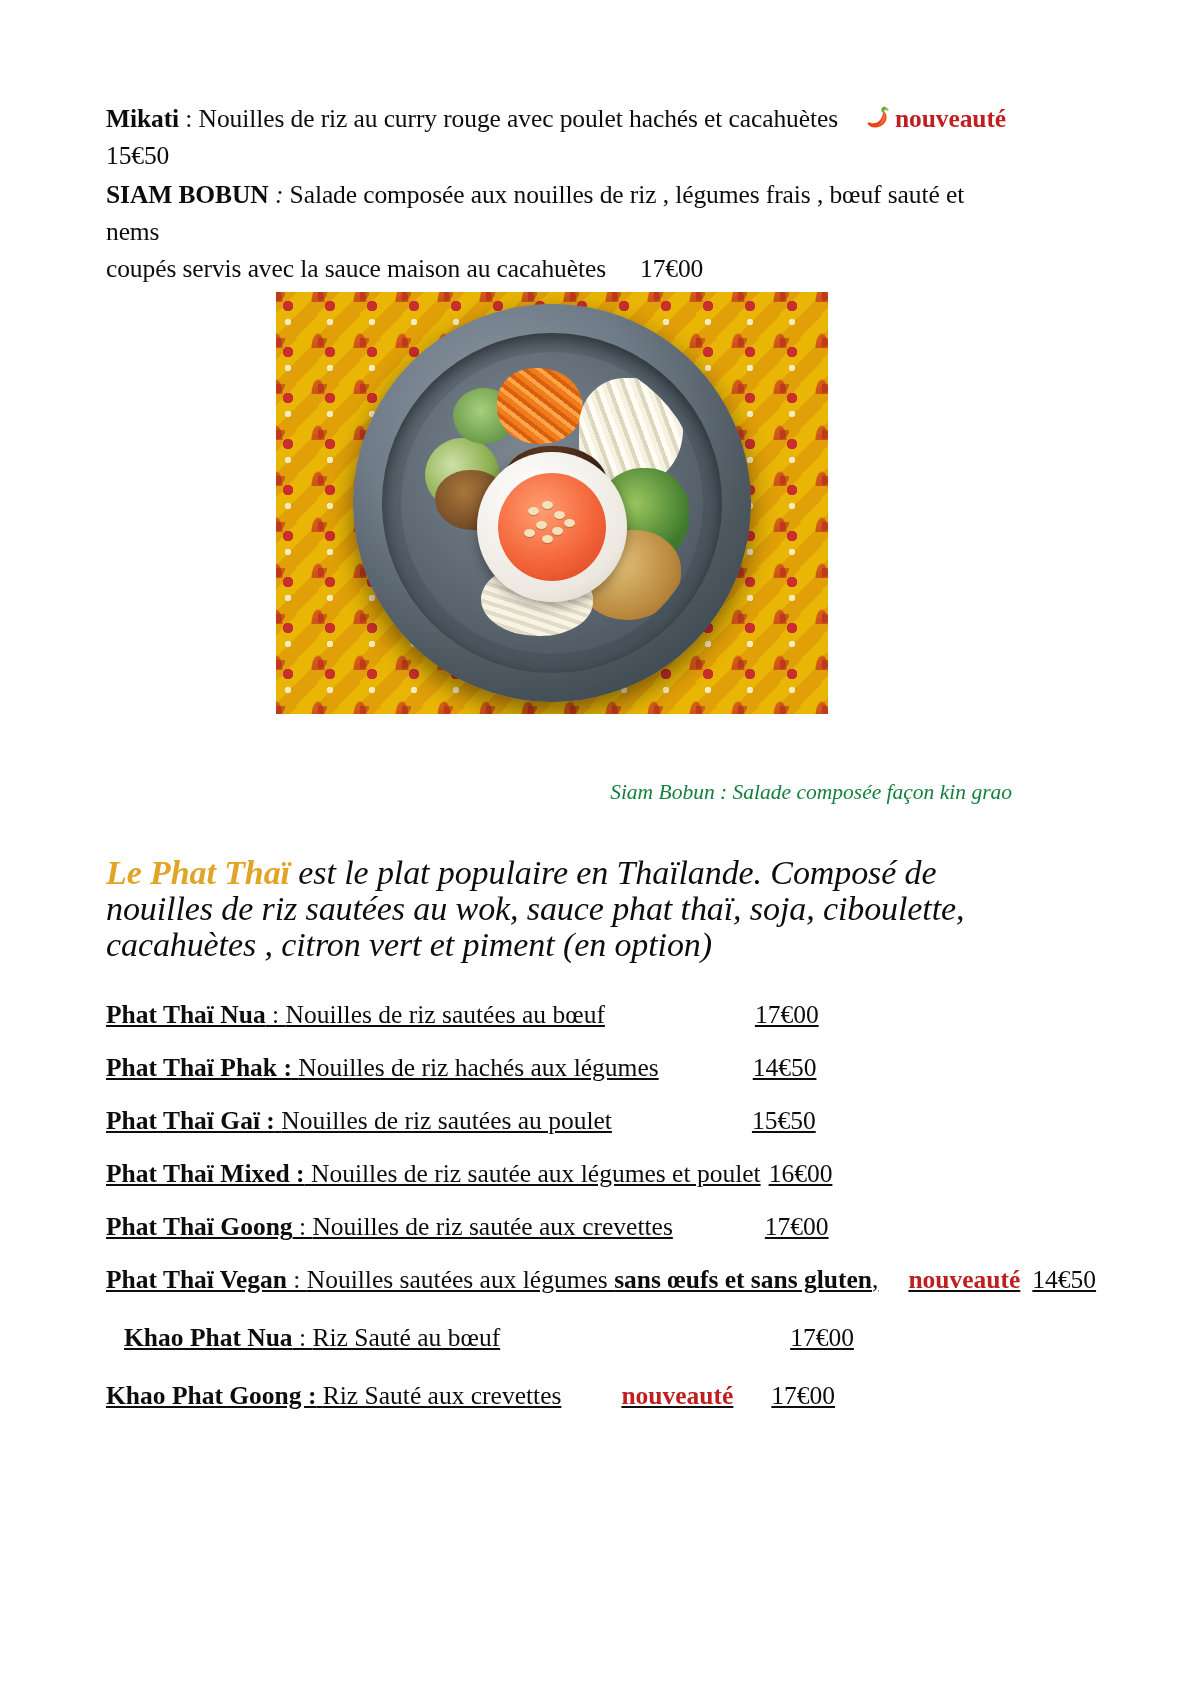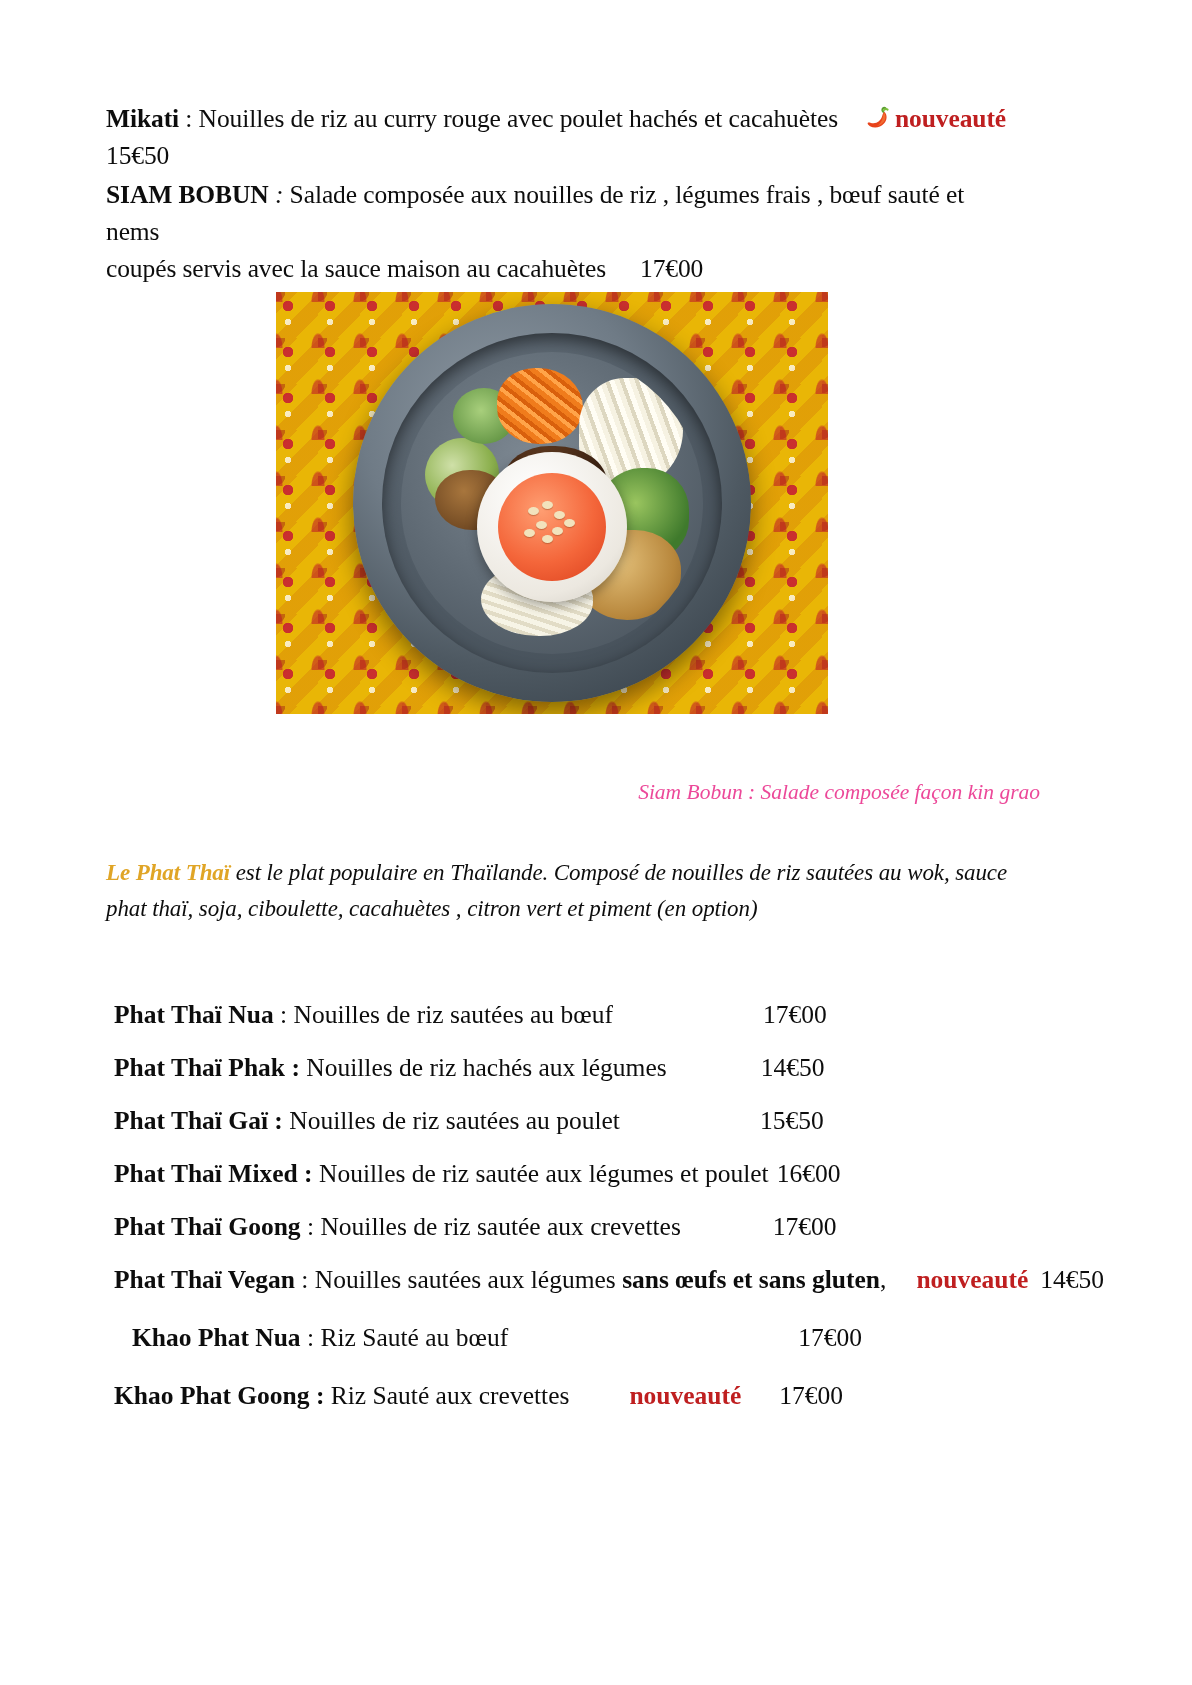--- a/index.html
+++ b/index.html
@@ -158,37 +158,37 @@
     background:#f2e3bd;box-shadow:0 1px 1px rgba(120,60,20,0.4);}
 
   
   #photo-caption{
     position:absolute;
     left:0; top:780px;
     width:1012px;
     text-align:right;
     font-style:italic;
     font-size:21.5px;
-    color:#ec4899;
-    margin-left:28px;
+    color:#15803d;
   }
 
   
   #phat-thai-intro{
     left:106px; top:855px; width:915px;
     font-style:italic;
-    font-size:23px;
+    font-size:34px;
     line-height:36px;
   }
 
   
   #menu-list{
     position:absolute;
-    left:114px; top:1000px;
+    left:106px; top:1000px;
     width:990px;
+    text-decoration:underline;
   }
   .menu-row{
     font-size:25.5px;
     line-height:30px;
     margin-bottom:23px;
     white-space:nowrap;
     position:relative;
   }
   .m-name{font-weight:bold;}
   .m-desc{font-weight:normal;}

